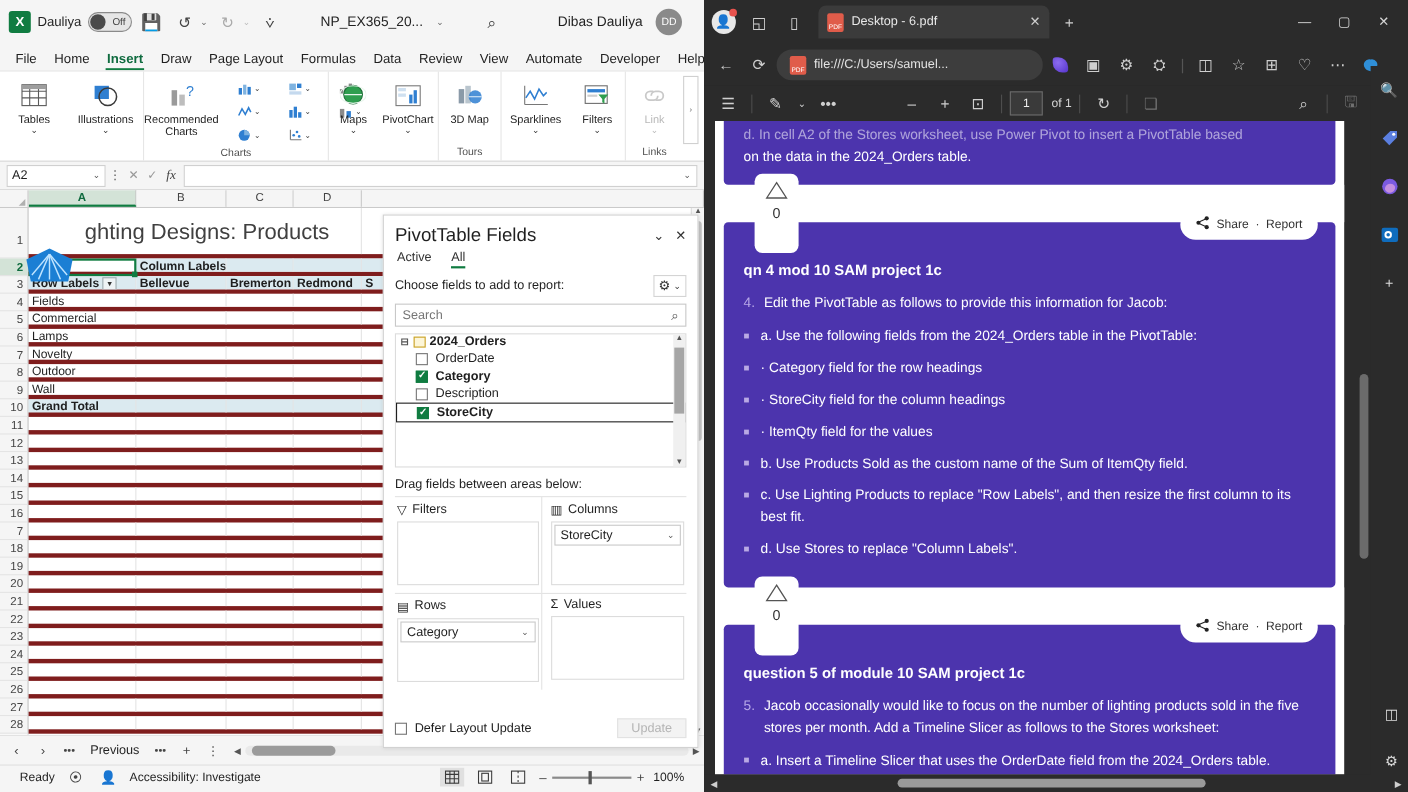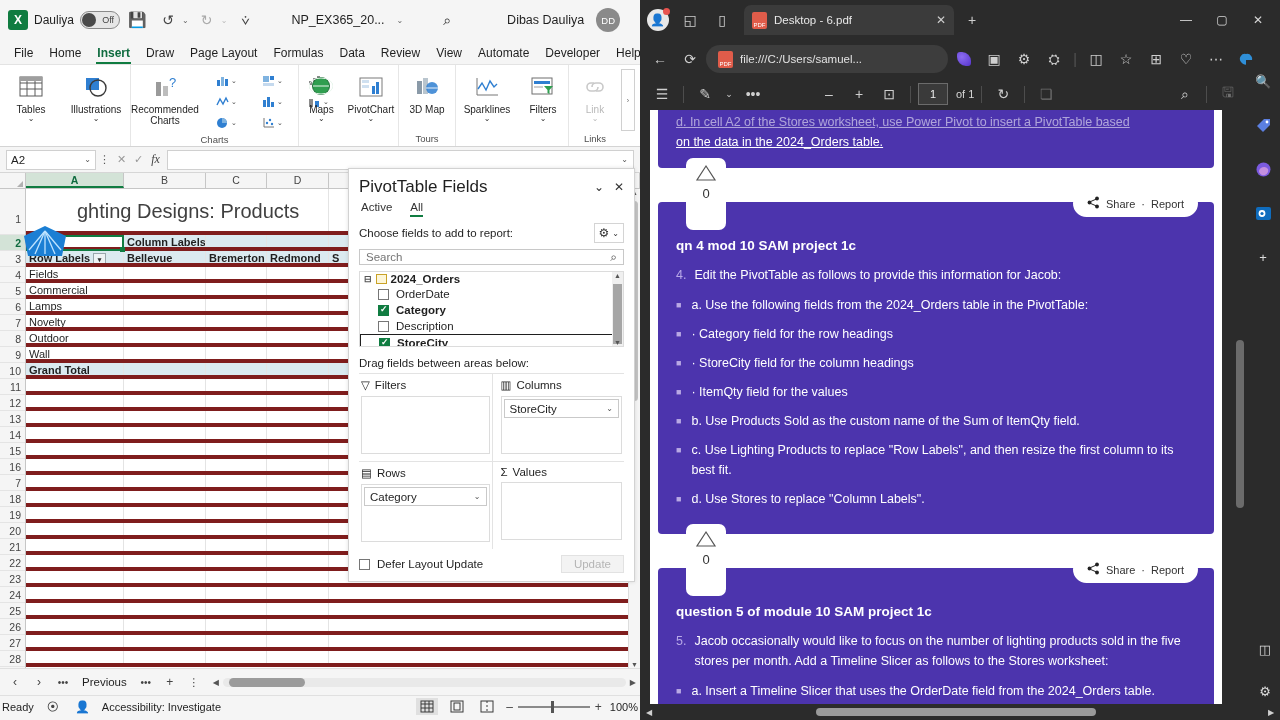--- a/index.html
+++ b/index.html
@@ -144,33 +144,33 @@
   .sheetbar { height: 27px; background: #f5f5f5; display: flex; align-items: center; gap: 2px;
               padding: 0 4px; border-top: 1px solid #e0e0e0; }
   .sb-ico { width: 22px; text-align:center; font-size: 12px; color:#444; }
   .sheet-name { font-size: 11.5px; color:#1f1f1f; padding: 0 6px; }
   .hscroll { flex:1; display:flex; align-items:center; gap:4px; margin-left: 6px; }
   .hs-track { flex:1; height: 9px; background:#e9e9e9; border-radius:5px; position:relative; }
   .hs-thumb { position:absolute; left: 6px; width: 76px; top:0; bottom:0; background:#9b9b9b; border-radius:5px; }
 
   
   .statusbar { height: 22px; background: #f5f5f5; border-top: 1px solid #e0e0e0;
-               display: flex; align-items: center; padding: 0 2px; gap: 8px; }
+               display: flex; align-items: center; padding: 0 18px; gap: 8px; }
   .st-txt { font-size: 11px; color:#1f1f1f; }
   .st-right { margin-left: auto; display: flex; align-items: center; gap: 8px; }
   .viewbtn { width: 22px; height: 17px; display:flex; align-items:center; justify-content:center;
              font-size: 12px; color:#444; }
   .viewbtn.active { background:#e0e0e0; }
   .zoomslider { display:flex; align-items:center; gap:5px; }
   .zs-track { width: 72px; height: 2px; background:#8a8a8a; position:relative; }
   .zs-thumb { position:absolute; left:33px; top:-5px; width:3px; height:12px; background:#555; }
   .zs-pm { font-size: 12px; color:#444; }
 
   
-  .pt-pane { position: absolute; left: 348px; top: 168px; width: 287px; height: 414px;
+  .pt-pane { position: absolute; left: 348px; top: 195px; width: 287px; height: 485px;
              background: #fff; border: 1px solid #d2d2d2; box-shadow: 0 0 4px rgba(0,0,0,.12);
              display: flex; flex-direction: column; }
   .pt-head { display: flex; align-items: center; padding: 8px 10px 2px; }
   .pt-title { font-size: 17px; color: #1f1f1f; }
   .pt-head-btns { margin-left:auto; display:flex; gap: 10px; color:#333; font-size: 12px; }
   .pt-tabs { display:flex; gap: 18px; padding: 2px 12px 0; }
   .pt-tab { font-size: 11.5px; color:#333; padding-bottom: 4px; position: relative; }
   .pt-tab.active::after { content:""; position:absolute; left:0; right:0; bottom:0; height:2px; background:#107c41; }
   .pt-choose { display:flex; align-items:center; padding: 6px 10px 4px; }
   .pt-choose .lbl { font-size: 11.5px; color:#1f1f1f; }
@@ -242,21 +242,21 @@
   .e-pdfbar { height: 32px; display:flex; align-items:center; gap: 2px; padding: 0 8px; background:#2b2b2b; }
   .pdf-sep { width:1px; height:17px; background:#4d4d4d; margin: 0 5px; }
   .pgbox { width: 30px; height: 22px; border:1px solid #6b6b6b; background:#3a3a3a; color:#eee;
            font-size: 11px; display:flex; align-items:center; justify-content:center; }
   .of-txt { font-size: 11px; color:#d6d6d6; margin-left:6px; }
 
   .e-content { position:absolute; left:0; top: 110px; right: 0; bottom: 16px; background:#2b2b2b; overflow:hidden; }
   .page { position:absolute; left: 10px; top: 0; width: 572px; background:#ffffff; min-height: 100%; }
   .card { background:#4c34ad; border-radius: 4px; margin: 0 8px 0; padding: 12px 18px 16px;
           color:#fff; position: relative; }
-  .card-top { margin-top: 0; border-radius: 0 0 4px 4px; padding-top: 2px; text-decoration: underline; }
+  .card-top { margin-top: 0; border-radius: 0 0 4px 4px; padding-top: 2px; }
   .q-title { font-size: 13.5px; font-weight: bold; margin-bottom: 12px; }
   .q-num { display:flex; gap: 8px; font-size: 12.5px; line-height: 20px; margin-bottom: 10px; }
   .q-num .n { color:#b8a9e8; }
   .q-bul { display:flex; gap: 10px; font-size: 12.5px; line-height: 20px; margin-bottom: 9px; }
   .q-bul .d { color:#b9a9e4; font-size: 9px; line-height: 20px; }
   .votebox { position:absolute; left: 28px; top: -44px; width: 40px; height: 72px; background:#fff;
              border-radius: 7px; display:flex; flex-direction:column; align-items:center;
              justify-content: flex-start; padding-top: 6px; gap: 4px; }
   .tri-o { width: 22px; height: 18px; }
   .vote-n { font-size: 13px; color:#333; }

